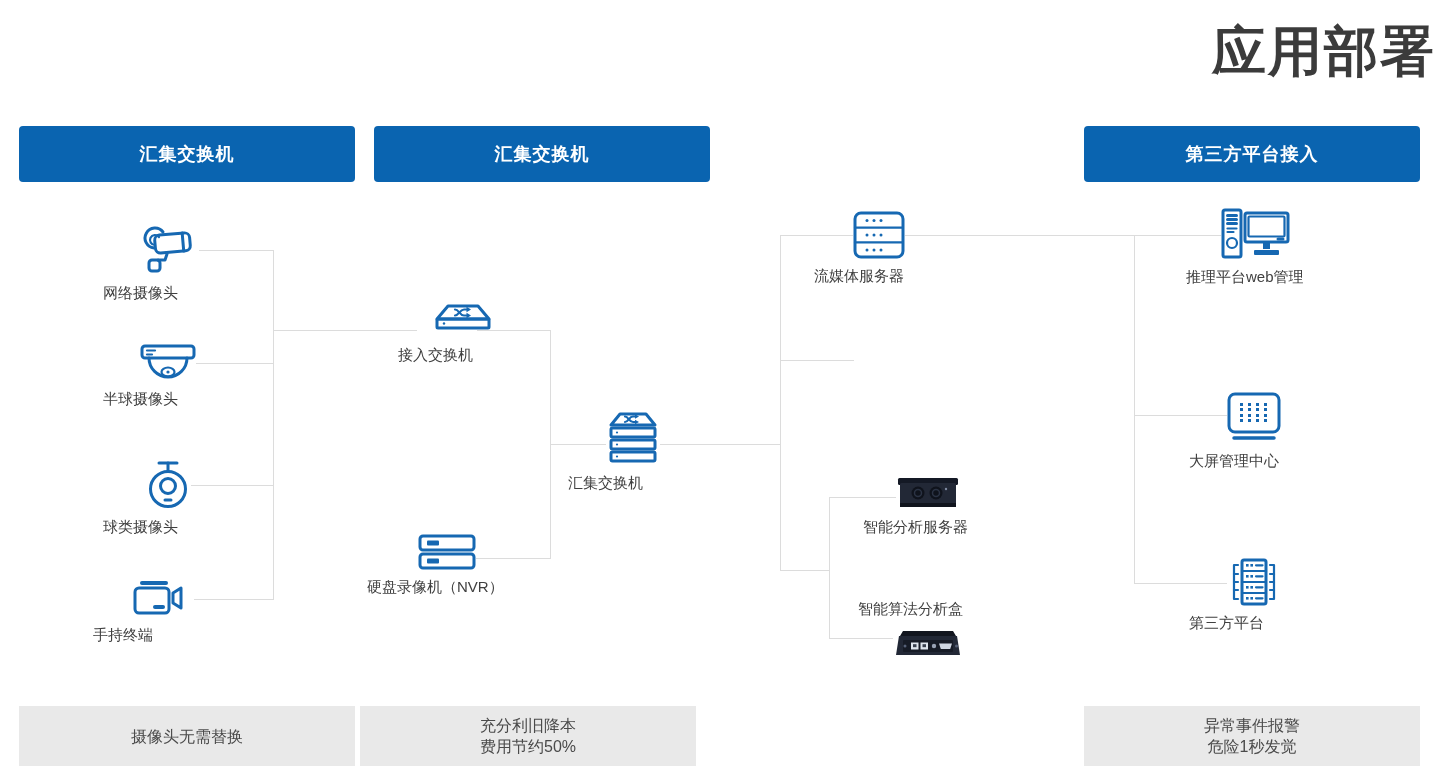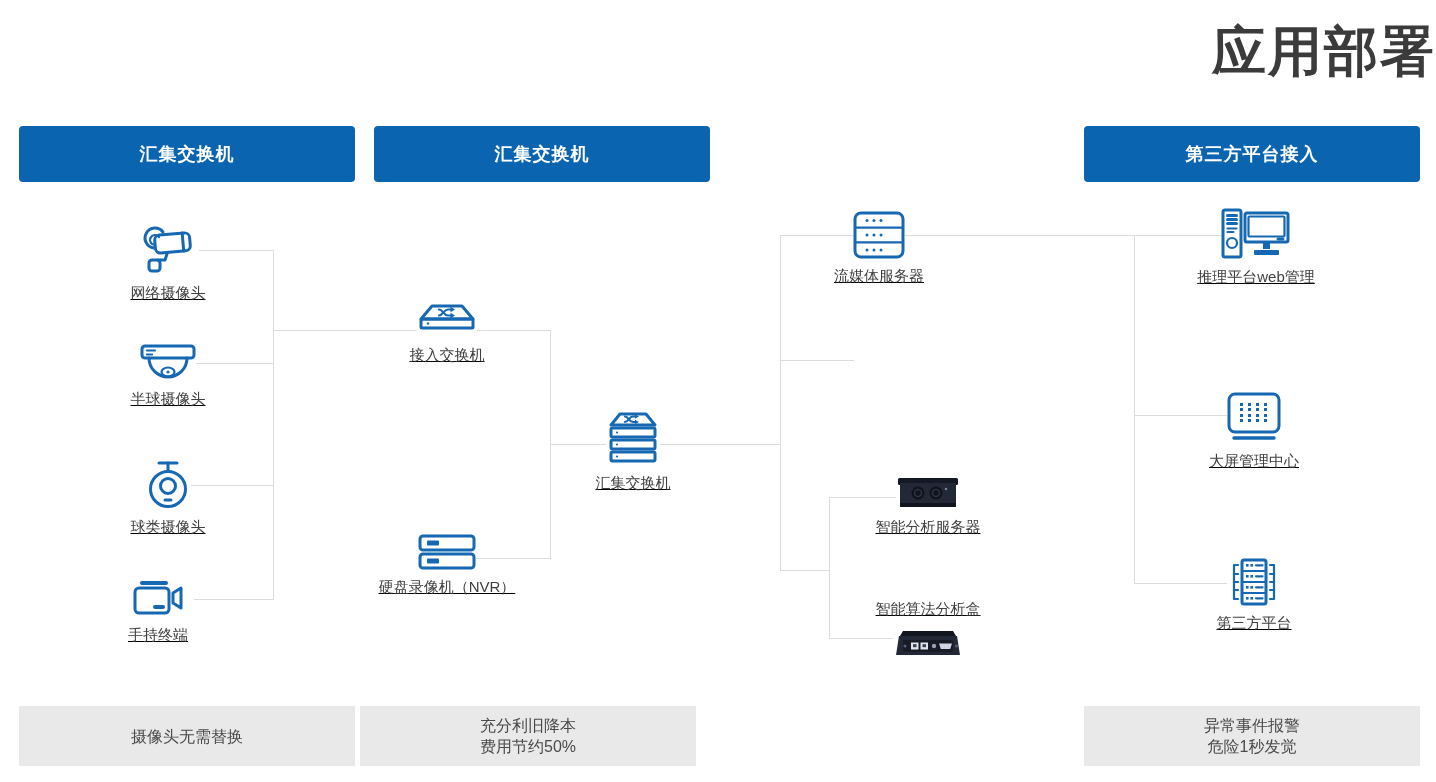--- a/index.html
+++ b/index.html
@@ -19,21 +19,21 @@
   }
   .footer-box {
     position:absolute; top:706px; width:336px; height:60px;
     background:var(--footer-bg,#e9e9e9); color:var(--footer-text,#4a4a4a);
     display:flex; flex-direction:column; align-items:center; justify-content:center;
     font-size:16px; line-height:21px; text-align:center;
   }
   .hl, .vl { position:absolute; background:var(--line,#dcdcdc); }
   .hl { height:1px; }
   .vl { width:1px; }
-  .node { position:absolute; text-align:center;text-decoration:underline; }
+  .node { position:absolute; text-align:left; }
   .node .ico { display:block; margin:0 auto; }
   .node-label { margin-top:8px; font-size:15px; color:var(--label,#404040); white-space:nowrap; }
   .node-label.above { margin-top:0; margin-bottom:6px; }
   svg .s { fill:none; stroke:var(--icon,#1668b2); stroke-width:3; stroke-linecap:round; stroke-linejoin:round; }
   svg .s2 { fill:none; stroke:var(--icon,#1668b2); stroke-width:2.2; stroke-linecap:round; stroke-linejoin:round; }
   svg .f { fill:var(--icon,#1668b2); stroke:none; }
 </style>
 </head>
 <body>
 
@@ -109,21 +109,21 @@
   <div class="node" style="left:93px;top:580px;width:130px">
     <svg class="ico" width="52" height="38" viewBox="0 0 52 38">
       <line class="s" x1="10" y1="3" x2="34" y2="3" style="stroke-width:4"></line>
       <rect class="s" x="3" y="8" width="34" height="25" rx="4"></rect>
       <path class="s" d="M41 13 l8 -5 v20 l-8 -5 z"></path>
       <line class="s" x1="23" y1="27" x2="31" y2="27" style="stroke-width:4"></line>
     </svg>
     <div class="node-label">手持终端</div>
   </div>
 
-  <div class="node" style="left:382px;top:304px;width:130px">
+  <div class="node" style="left:398px;top:304px;width:130px">
     <svg class="ico" width="60" height="28" viewBox="0 0 60 28">
       <path class="s" d="M15 2 h30 l11 13 h-52 z"></path>
       <rect class="s" x="4" y="15" width="52" height="9" rx="1"></rect>
       <circle class="f" cx="11" cy="19.5" r="1.2"></circle>
       <path class="s2" d="M22 11.5 c4 0 4.5 -6 9 -6 h3"></path>
       <path class="s2" d="M22 5.5 c4 0 4.5 6 9 6 h3"></path>
       <path class="f" d="M33.5 2.8 l4.5 2.7 -4.5 2.7 z"></path>
       <path class="f" d="M33.5 8.8 l4.5 2.7 -4.5 2.7 z"></path>
     </svg>
     <div class="node-label" style="margin-top:14px">接入交换机</div>

